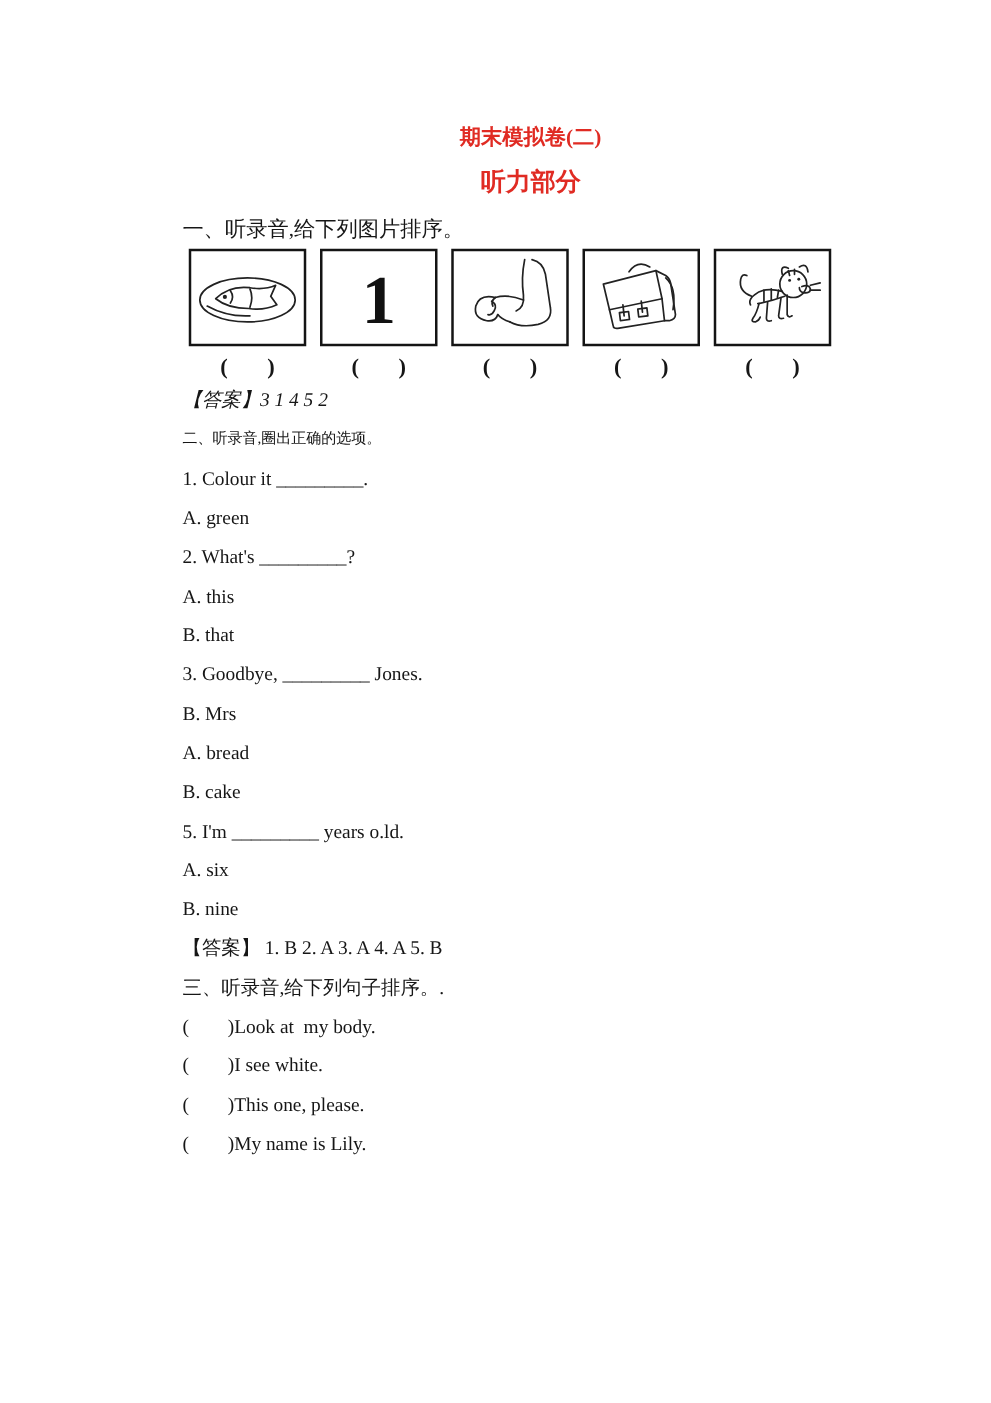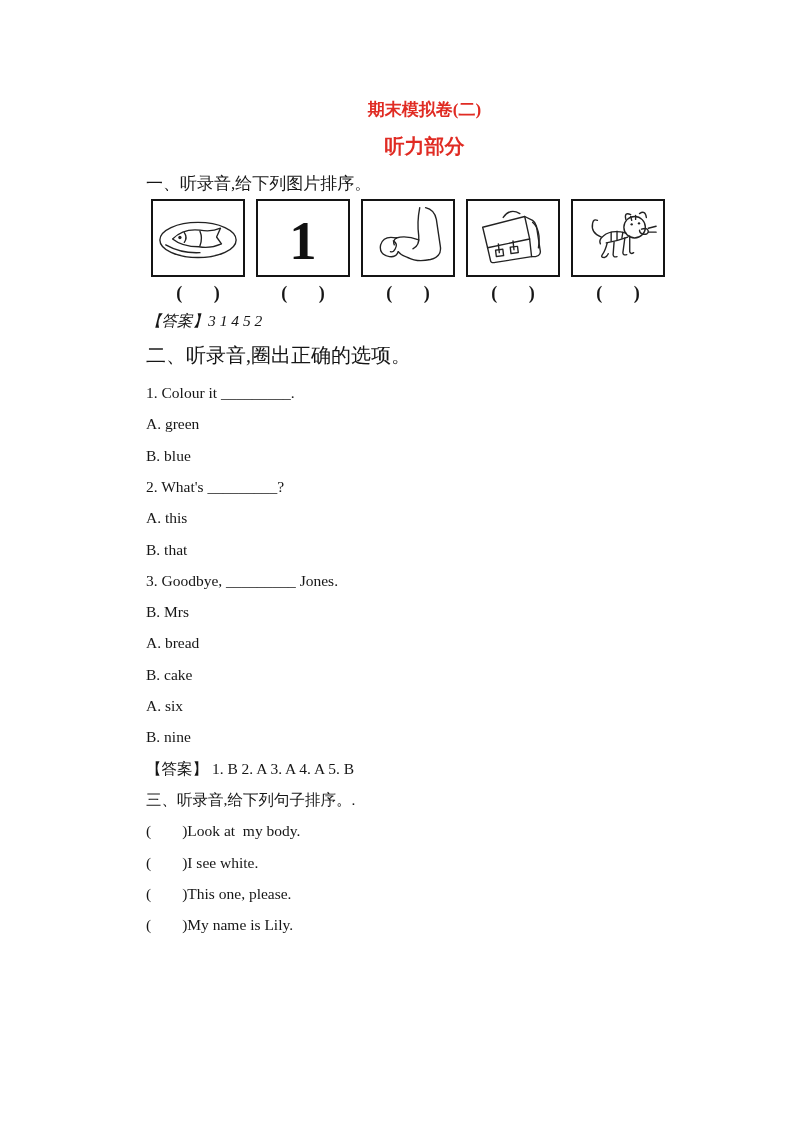--- a/index.html
+++ b/index.html
@@ -52,21 +52,21 @@
   .pic-box svg { display: block; }
   .paren-row {
     margin-top: 6px;
     text-align: center;
     font-weight: bold;
     font-size: 18px;
     line-height: 21px;
     white-space: pre;
   }
   .answer-line { margin-top: 8px; line-height: 1.15; white-space: pre; font-style: italic; }
-  .heading2 { margin-top: 14px; font-size: 20px; line-height: 1.15; white-space: pre; }
+  .heading2 { margin-top: 14px; font-size: 12px; line-height: 1.15; white-space: pre; }
   .qlist { margin-top: 10px; }
   .qline { line-height: 31.3px; white-space: pre; }
   .sketch { stroke: #222; fill: none; stroke-width: 1.4; stroke-linecap: round; stroke-linejoin: round; }
   .sketch-fill { fill: #222; stroke: none; }
 </style>
 </head>
 <body>
 
 <div class="page">
 
@@ -166,32 +166,32 @@
 
     </div>
 
     <div class="answer-line">【答案】3 1 4 5 2</div>
 
     <div class="heading2">二、听录音,圈出正确的选项。</div>
 
     <div class="qlist">
       <div class="qline">1. Colour it _________.</div>
       <div class="qline">A. green</div>
-      <div class="qline">B. blue</div>
 
       <div class="qline">2. What's _________?</div>
       <div class="qline">A. this</div>
       <div class="qline">B. that</div>
 
       <div class="qline">3. Goodbye, _________ Jones.</div>
       <div class="qline">B. Mrs</div>
 
       <div class="qline">A. bread</div>
       <div class="qline">B. cake</div>
 
+      <div class="qline">5. I'm _________ years o.ld.</div>
       <div class="qline">A. six</div>
       <div class="qline">B. nine</div>
 
       <div class="qline">【答案】 1. B 2. A 3. A 4. A 5. B</div>
 
       <div class="qline">三、听录音,给下列句子排序。.</div>
 
       <div class="qline"><span>(        )</span><span>Look at  my body.</span></div>
       <div class="qline"><span>(        )</span><span>I see white.</span></div>
       <div class="qline"><span>(        )</span><span>This one, please.</span></div>

